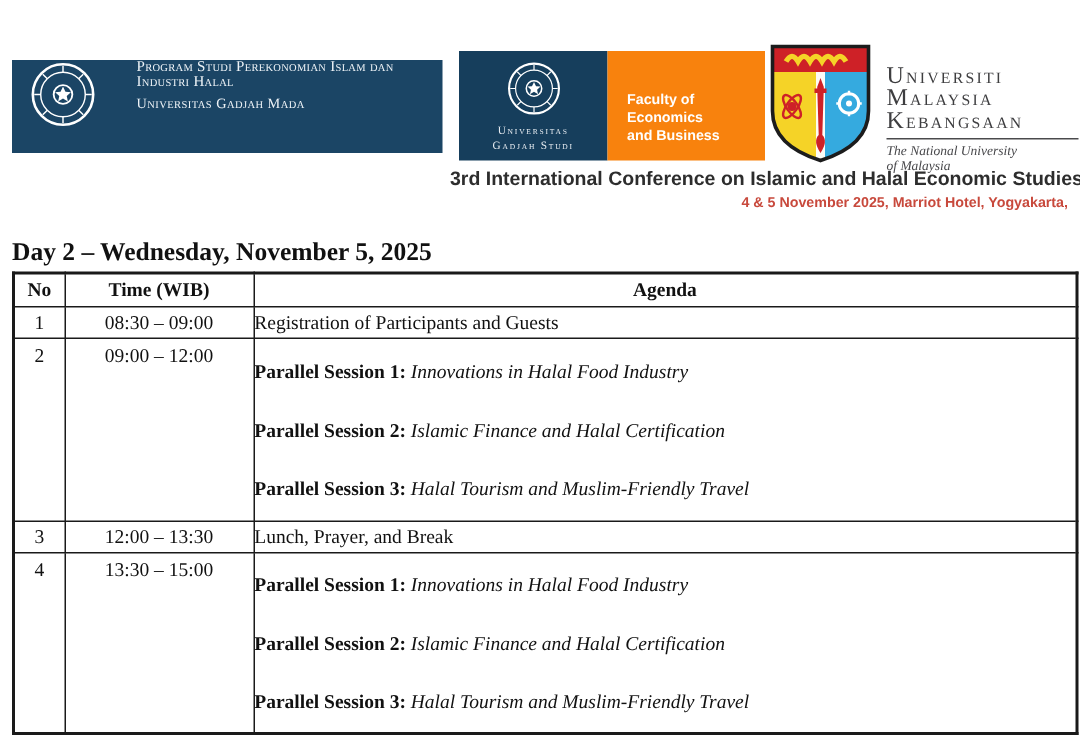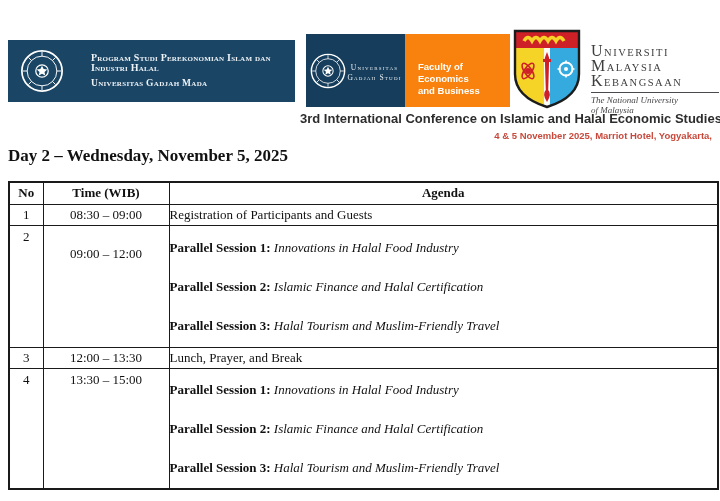--- a/index.html
+++ b/index.html
@@ -5,28 +5,28 @@
   :root{
     --navy:#1B4565; --navy-dark:#163E5C; --orange:#F8820D;
     --subtitle-red:#C8493C; --table-border:#1a1a1a; --ink:#111;
   }
   *{margin:0;padding:0;box-sizing:border-box;}
   html,body{width:720px;height:501px;overflow:hidden;background:#fff;}
   body{position:relative;font-family:"Liberation Serif",serif;color:var(--ink);}
 
   
   .prodi-banner{position:absolute;left:8px;top:40px;width:287px;height:62px;
-    background:var(--navy);display:flex;align-items:center;font-weight:bold;}
+    background:var(--navy);display:flex;align-items:flex-start;}
   .prodi-banner svg{margin-left:11px;flex:0 0 auto;}
   .prodi-text{margin-left:26px;color:#eef3f7;font-variant:small-caps;line-height:1;}
   .prodi-line1{font-size:10px;letter-spacing:.2px;}
   .prodi-line2{font-size:9.5px;margin-top:6px;letter-spacing:.3px;}
 
   .ugm-box{position:absolute;left:306px;top:34px;width:99px;height:73px;
-    background:var(--navy-dark);display:flex;flex-direction:row;align-items:center;justify-content:center;}
+    background:var(--navy-dark);display:flex;flex-direction:column;align-items:center;justify-content:center;}
   .ugm-box-text{color:#e9eef3;font-variant:small-caps;font-size:7.5px;letter-spacing:1.2px;
     text-align:center;line-height:1.25;margin-top:4px;}
 
   .feb-box{position:absolute;left:405px;top:34px;width:105px;height:73px;background:var(--orange);
     display:flex;flex-direction:column;justify-content:flex-end;padding:0 0 10px 13px;}
   .feb-box div{color:#fff;font-family:"Liberation Sans",sans-serif;font-weight:bold;
     font-size:9.5px;line-height:12px;}
 
   .ukm-block{position:absolute;left:512px;top:28px;display:flex;align-items:flex-start;}
   .ukm-word{margin-left:9px;margin-top:16px;color:#3E3E40;}
@@ -37,21 +37,21 @@
   .ukm-motto{font-style:italic;font-size:9px;line-height:10px;color:#47474a;white-space:nowrap;}
 
   .conf-title{position:absolute;left:300px;top:111px;width:420px;overflow:visible;
     font-family:"Liberation Sans",sans-serif;font-weight:bold;font-size:13px;color:#2d2d2d;
     white-space:nowrap;}
   .conf-subtitle{position:absolute;left:300px;right:8px;top:130px;text-align:right;
     font-family:"Liberation Sans",sans-serif;font-weight:bold;font-size:9.5px;color:var(--subtitle-red);
     white-space:nowrap;}
 
   
-  .day-heading{position:absolute;left:8px;top:146px;font-size:17px;font-weight:bold;}
+  .day-heading{position:absolute;left:8px;top:158px;font-size:17px;font-weight:bold;}
 
   table.schedule{position:absolute;left:8px;top:181px;width:709px;table-layout:fixed;
     border-collapse:collapse;border:2px solid var(--table-border);font-size:13px;}
   table.schedule td,table.schedule th{border:1.4px solid var(--table-border);padding:0;vertical-align:middle;}
   col.c-no{width:34px;} col.c-time{width:126px;} col.c-agenda{width:549px;}
   tr.r-head{height:22px;} tr.r-small{height:21px;} tr.r-big2{height:122px;} tr.r-big4{height:121px;}
   th{font-weight:bold;text-align:center;}
   td.no-cell,td.time-cell{text-align:center;}
   td.agenda-cell{text-align:left;padding-left:8px;}
   td.agenda-sessions{vertical-align:top;padding-top:5px;}
@@ -172,21 +172,21 @@
     <th>Time (WIB)</th>
     <th>Agenda</th>
   </tr>
   <tr class="r-small">
     <td class="no-cell">1</td>
     <td class="time-cell">08:30 – 09:00</td>
     <td class="agenda-cell">Registration of Participants and Guests</td>
   </tr>
   <tr class="r-big2">
     <td class="no-cell" style="vertical-align:top;padding-top:3px;">2</td>
-    <td class="time-cell" style="vertical-align:top;padding-top:20px;">09:00 – 12:00</td>
+    <td class="time-cell" style="vertical-align:top;padding-top:3px;">09:00 – 12:00</td>
     <td class="agenda-cell agenda-sessions">
       <p class="session"><span class="ps-label">Parallel Session 1:</span> <span class="ps-title">Innovations in Halal Food Industry</span></p>
       <p class="session"><span class="ps-label">Parallel Session 2:</span> <span class="ps-title">Islamic Finance and Halal Certification</span></p>
       <p class="session"><span class="ps-label">Parallel Session 3:</span> <span class="ps-title">Halal Tourism and Muslim-Friendly Travel</span></p>
     </td>
   </tr>
   <tr class="r-small">
     <td class="no-cell">3</td>
     <td class="time-cell">12:00 – 13:30</td>
     <td class="agenda-cell">Lunch, Prayer, and Break</td>

